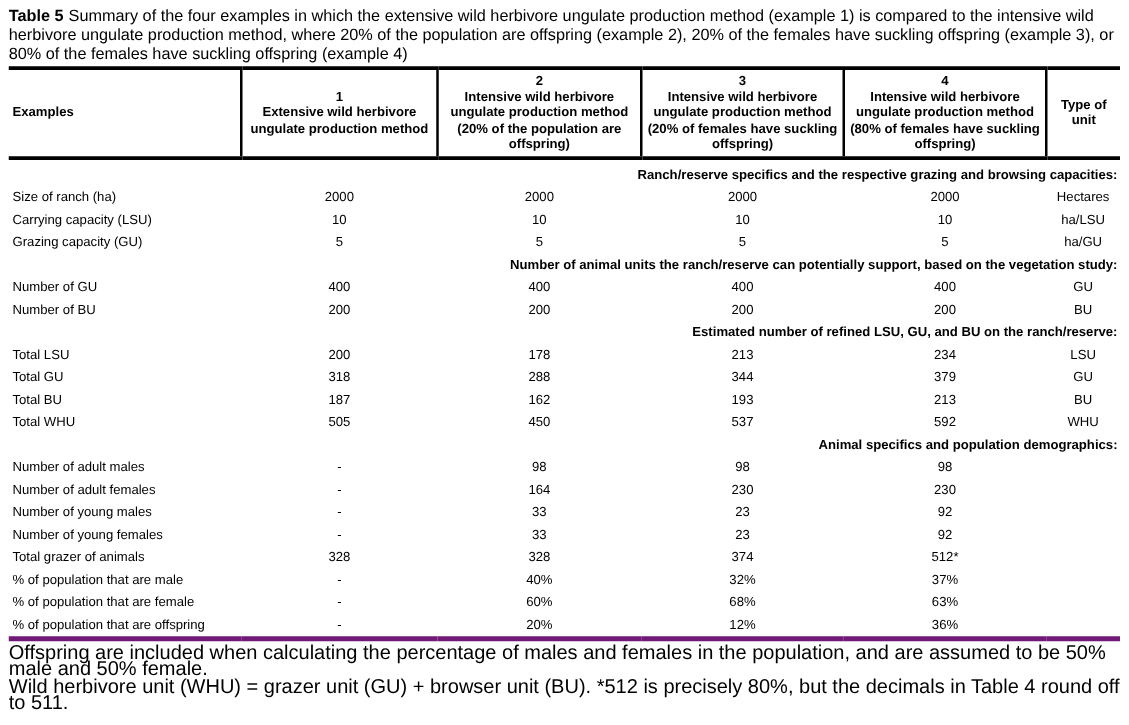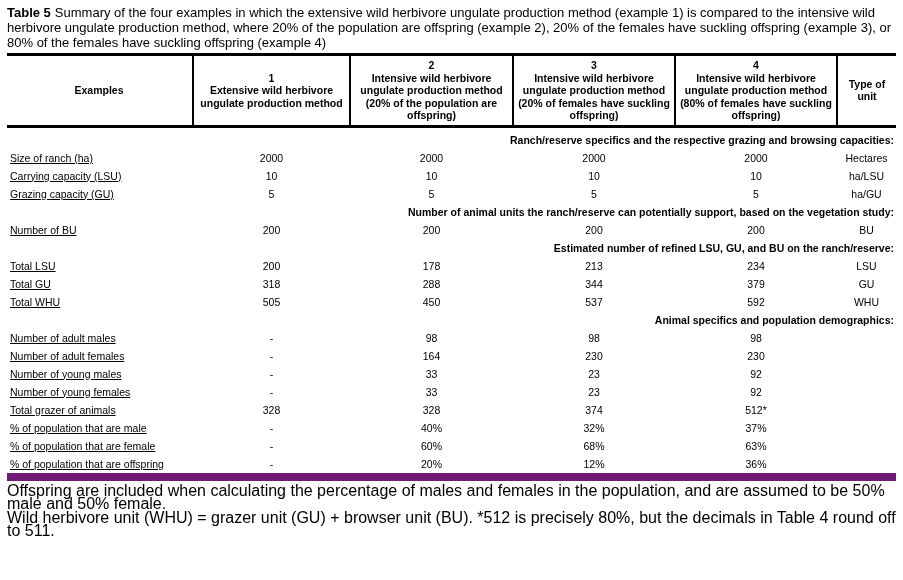--- a/index.html
+++ b/index.html
@@ -37,21 +37,21 @@
     border-top: 3px solid #000;
     border-bottom: 3px solid #000;
     font-size: 10.5px;
     font-weight: bold;
     line-height: 12.5px;
     vertical-align: middle;
     padding: 3px 4px;
     text-align: center;
   }
   thead th.examples {
-    text-align: center;
+    text-align: left;
     padding-left: 3px;
     margin-top: 32px;
   }
   thead th + th {
     border-left: 2px solid #000;
   }
   thead .colnum {
     display: block;
   }
   tbody td {
@@ -60,32 +60,31 @@
     height: 18px;
     padding: 0 2px;
     text-align: center;
     vertical-align: middle;
     white-space: nowrap;
     overflow: hidden;
   }
   tbody td.label {
     text-align: left;
     padding-left: 3px;
-    text-decoration: underline;
   }
   tbody tr.section td {
     font-weight: bold;
     text-align: right;
     padding-left: 3px;
   }
   tbody tr:first-child td {
     padding-top: 3px;
   }
   tbody tr:last-child td {
-    border-bottom: 8px solid #701a75;
+    border-bottom: 4px solid #701a75;
   }
   .footnotes {
     width: 889px;
     padding-top: 3px;
     font-size: 16px;
     line-height: 13.5px;
   }
   .footnotes p {
     margin: 0;
   }
@@ -155,20 +154,28 @@
           <td>5</td>
           <td>5</td>
           <td>5</td>
           <td>5</td>
           <td>ha/GU</td>
         </tr>
         <tr class="section">
           <td colspan="6">Number of animal units the ranch/reserve can potentially support, based on the vegetation study:</td>
         </tr>
         <tr>
+          <td class="label">Number of GU</td>
+          <td>400</td>
+          <td>400</td>
+          <td>400</td>
+          <td>400</td>
+          <td>GU</td>
+        </tr>
+        <tr>
           <td class="label">Number of BU</td>
           <td>200</td>
           <td>200</td>
           <td>200</td>
           <td>200</td>
           <td>BU</td>
         </tr>
         <tr class="section">
           <td colspan="6">Estimated number of refined LSU, GU, and BU on the ranch/reserve:</td>
         </tr>
@@ -182,20 +189,28 @@
         </tr>
         <tr>
           <td class="label">Total GU</td>
           <td>318</td>
           <td>288</td>
           <td>344</td>
           <td>379</td>
           <td>GU</td>
         </tr>
         <tr>
+          <td class="label">Total BU</td>
+          <td>187</td>
+          <td>162</td>
+          <td>193</td>
+          <td>213</td>
+          <td>BU</td>
+        </tr>
+        <tr>
           <td class="label">Total WHU</td>
           <td>505</td>
           <td>450</td>
           <td>537</td>
           <td>592</td>
           <td>WHU</td>
         </tr>
         <tr class="section">
           <td colspan="6">Animal specifics and population demographics:</td>
         </tr>

